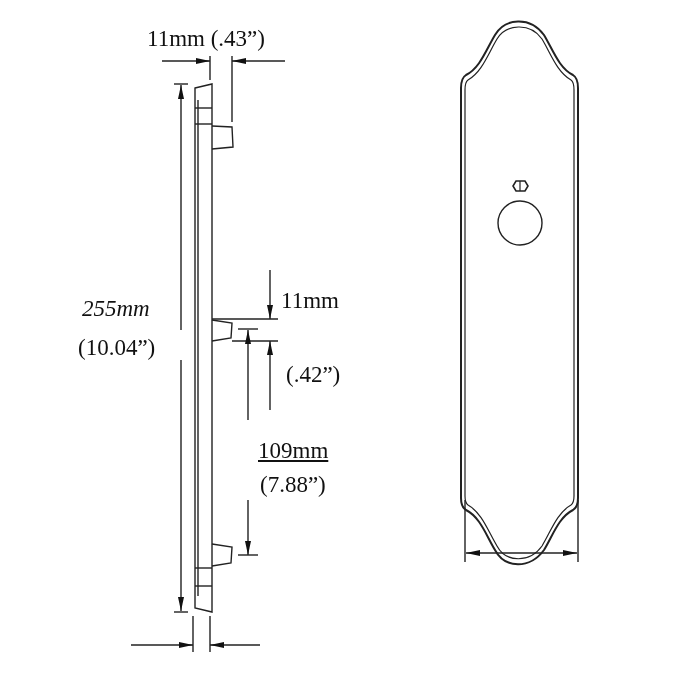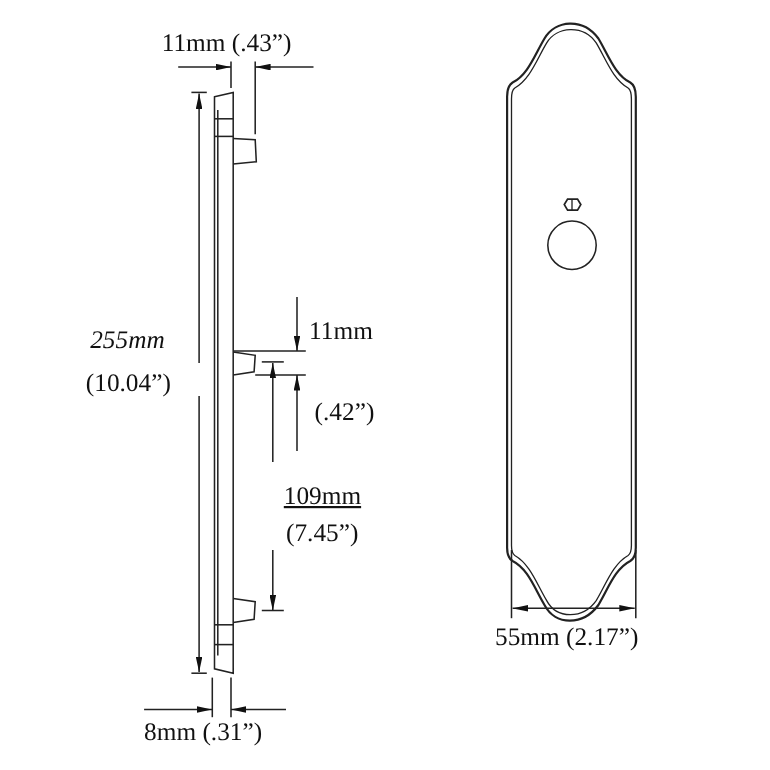--- a/index.html
+++ b/index.html
@@ -75,16 +75,14 @@
       <line x1="520" y1="553" x2="577" y2="553" marker-end="url(#arr)"></line>
     </g>
   </svg>
 
   <div class="lbl" style="left:147px;top:26px;">11mm (.43”)</div>
   <div class="lbl" style="left:82px;top:296px;font-style:italic;">255mm</div>
   <div class="lbl" style="left:78px;top:335px;">(10.04”)</div>
   <div class="lbl" style="left:281px;top:288px;">11mm</div>
   <div class="lbl" style="left:286px;top:336px;margin-top:26px;">(.42”)</div>
   <div class="lbl" style="left:258px;top:438px;text-decoration:underline;">109mm</div>
-  <div class="lbl" style="left:260px;top:472px;">(7.45”)</div>
-  <div class="lbl" style="left:131px;top:653px;">8mm (.31”)</div>
-  <div class="lbl" style="left:450px;top:566px;">55mm (2.17”)</div>
+  <div class="lbl" style="left:260px;top:472px;">(7.88”)</div>
 </div>
 
 </body></html>

